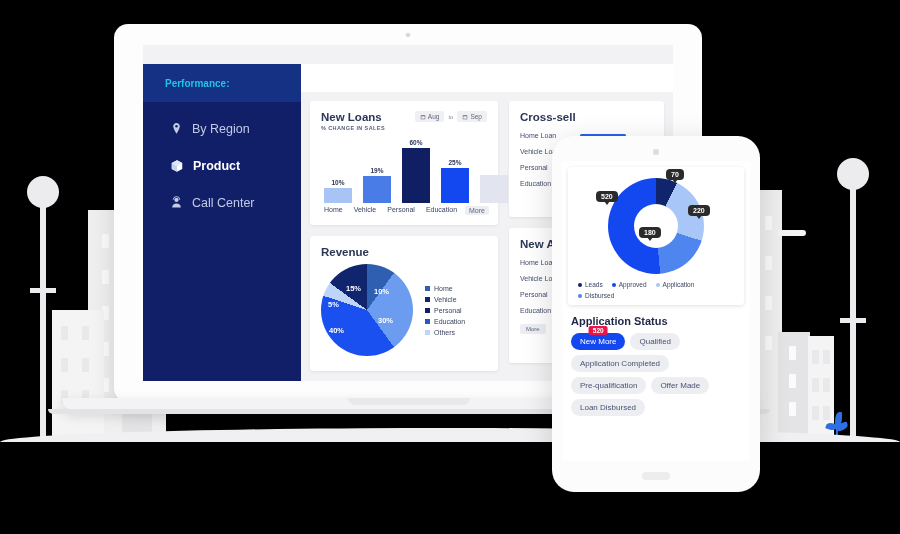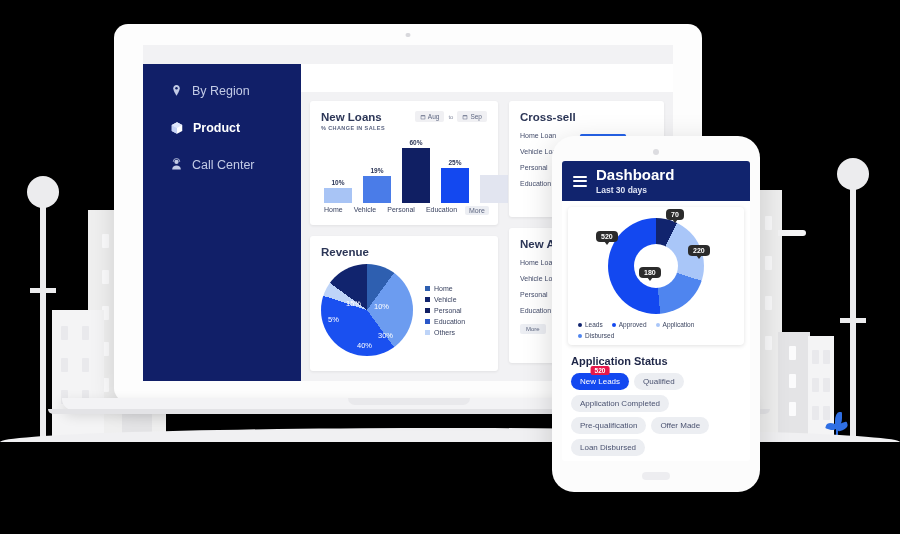--- a/index.html
+++ b/index.html
@@ -65,21 +65,21 @@
   
   .lrow{display:flex;align-items:center;gap:8px;margin-top:9px;}
   .lrow span{font-size:7px;color:#444d6b;width:52px;}
   .lbar{height:3px;border-radius:2px;background:#2563eb;}
   .morebtn{margin-top:10px;display:inline-block;background:#eceef3;border-radius:2px;
            padding:2px 6px;font-size:6px;color:#5d6680;}
 
   
   .pierow{display:flex;align-items:center;gap:12px;margin-top:6px;}
   .pie{width:92px;height:92px;border-radius:50%;position:relative;}
-  .pct{position:absolute;font-size:7.5px;font-weight:normal;color:#fff;margin-top:15px;}
+  .pct{position:absolute;font-size:7.5px;font-weight:bold;color:#fff;}
   .legend{display:flex;flex-direction:column;gap:4px;}
   .lgi{display:flex;align-items:center;gap:4px;font-size:7px;color:#3a4360;}
   .sw{width:5px;height:5px;}
 
   
   .phone{position:absolute;left:552px;top:136px;width:208px;height:356px;background:#fcfcfc;
          border-radius:22px;box-shadow:0 8px 30px rgba(0,0,0,.17);}
   .phone .pcam{position:absolute;top:13px;left:50%;transform:translateX(-50%);width:6px;height:6px;
         border-radius:50%;background:#dcdce0;}
   .phone .phome{position:absolute;bottom:12px;left:50%;transform:translateX(-50%);width:28px;height:8px;
@@ -172,20 +172,23 @@
       <div style="position:absolute;left:10px;top:14px;width:1.5px;height:12px;background:#2f6fe4;"></div>
     </div>
   </div>
   <div class="ground"></div>
 
   <div class="laptop">
     <div class="cam"></div>
     <div class="screen">
 
       <div class="sidebar">
+        <div class="sb-head">
+          <span>Performance:</span>
+        </div>
         <div class="sb-list">
 
 
           <div class="sb-item">
             <svg width="13" height="13" viewBox="0 0 24 24">
               <path d="M12 2C8.5 2 6 4.6 6 8c0 4.6 6 14 6 14s6-9.4 6-14c0-3.4-2.5-6-6-6z" fill="#c3cbe6"></path>
               <circle cx="12" cy="8" r="2.3" fill="#111f68"></circle>
             </svg>
             <span>By Region</span>
           </div>
@@ -274,21 +277,21 @@
                 <div><span style="background:#eceef3;border-radius:2px;padding:1px 4px;display:inline-block;color:#5d6680;">More</span></div>
               </div>
             </div>
 
             <div class="card" style="height:115px;">
               <div class="c-title">Revenue</div>
               <div class="pierow">
                 <div class="pie" style="background:conic-gradient(#2e5fb0 0deg 36deg,#6c9cf0 36deg 144deg,#1a50f0 144deg 288deg,#bed4f8 288deg 306deg,#11246e 306deg 360deg);">
                   <span class="pct" style="left:53px;top:23px;">10%</span>
                   <span class="pct" style="left:57px;top:52px;">30%</span>
-                  <span class="pct" style="left:36px;top:62px;">40%</span>
+                  <span class="pct" style="left:8px;top:62px;">40%</span>
                   <span class="pct" style="left:25px;top:20px;">15%</span>
                   <span class="pct" style="left:7px;top:36px;">5%</span>
                 </div>
                 <div class="legend">
                   <div class="lgi">
                       <span class="sw" style="background:#2e5fb0;"></span>
                       <span>Home</span>
                     </div>
                   <div class="lgi">
                       <span class="sw" style="background:#11246e;"></span>
@@ -352,31 +355,20 @@
     </div>
   </div>
   <div class="lapbase"></div>
   <div class="lapfoot"></div>
 
   <div class="phone">
     <div class="pcam"></div>
     <div class="phome"></div>
     <div class="pscreen">
 
-      <div class="phead">
-        <div class="burger">
-            <div></div>
-            <div></div>
-            <div></div>
-          </div>
-        <div>
-          <div class="ttl">Dashboard</div>
-          <div class="sub">Last 30 days</div>
-        </div>
-      </div>
 
       <div class="pcard">
         <div class="donutwrap">
           <div class="donut" style="background:conic-gradient(#11246e 0deg 26deg,#a9c6f8 26deg 108deg,#4f85ef 108deg 175deg,#1348f0 175deg 360deg);"></div>
           <div class="dhole"></div>
           <div class="bub" style="left:-12px;top:13px;">520</div>
           <div class="bub" style="left:58px;top:-9px;">70</div>
           <div class="bub" style="left:80px;top:27px;">220</div>
           <div class="bub" style="left:31px;top:49px;">180</div>
         </div>
@@ -398,21 +390,21 @@
               <span>Disbursed</span>
             </div>
         </div>
       </div>
 
       <div class="asec">
         <div class="ahead">Application Status</div>
         <div class="pills">
           <div class="pill on">
             <span class="badge">520</span>
-            <span>New Leads</span>
+            <span>New More</span>
           </div>
           <div class="pill"><span>Qualified</span></div>
           <div class="pill"><span>Application Completed</span></div>
           <div class="pill"><span>Pre-qualification</span></div>
           <div class="pill"><span>Offer Made</span></div>
           <div class="pill"><span>Loan Disbursed</span></div>
         </div>
       </div>
 
     </div>

